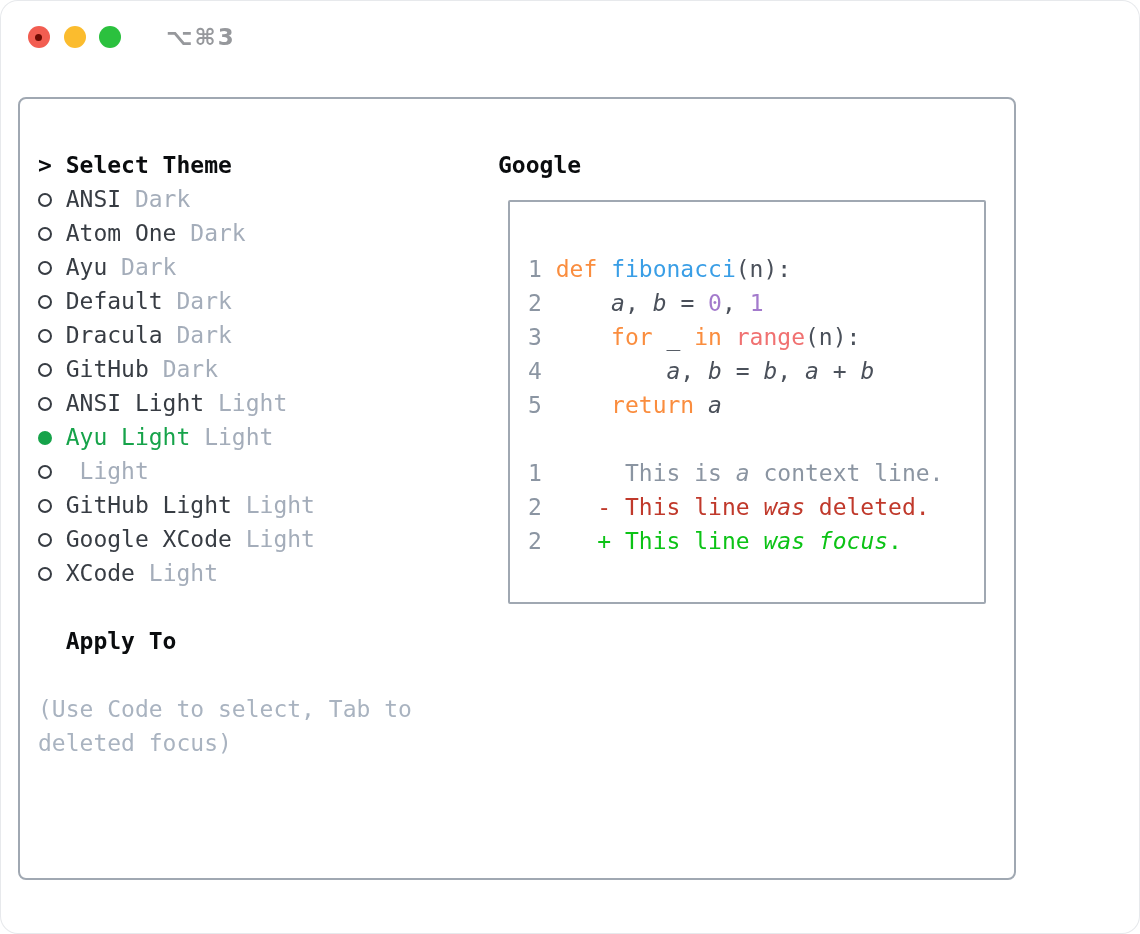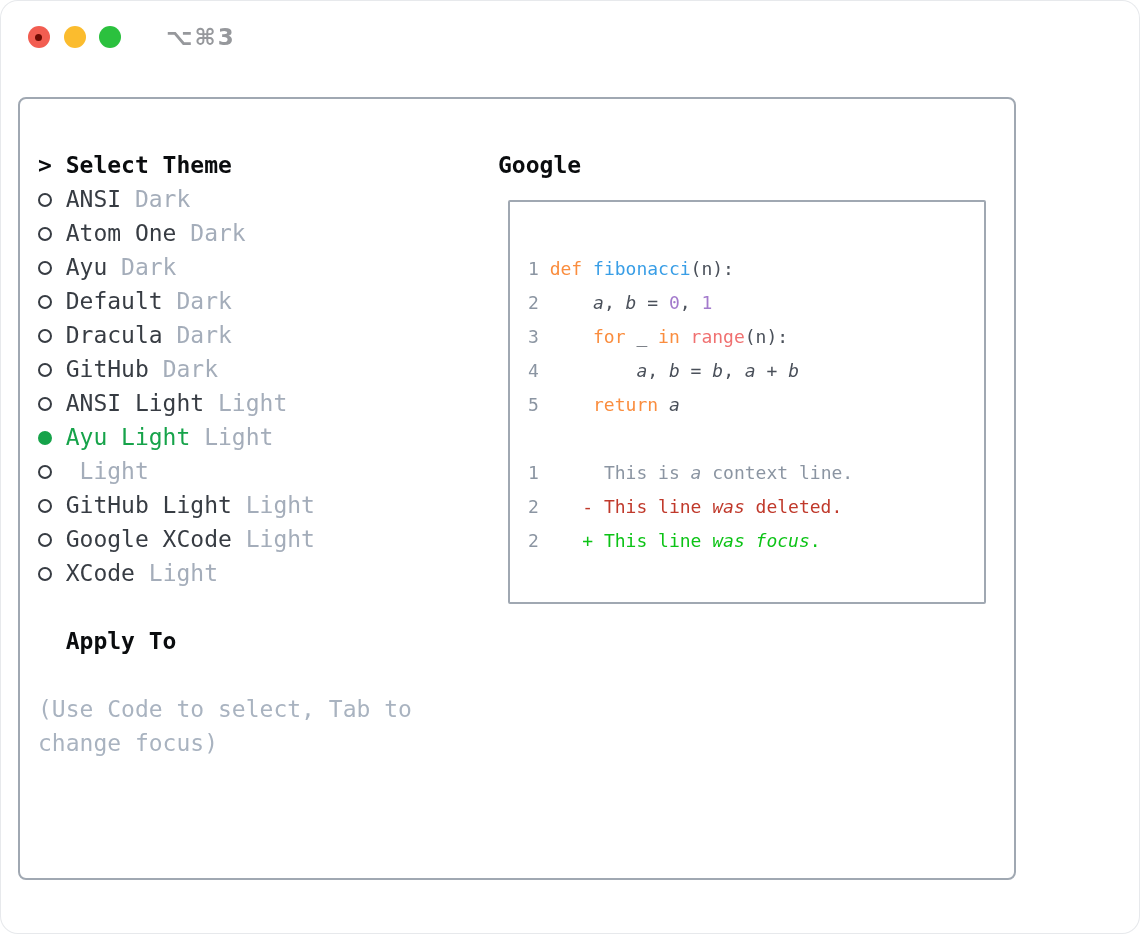--- a/index.html
+++ b/index.html
@@ -31,21 +31,21 @@
   .name.sel{color:var(--green-sel);}
   .tag{color:var(--tag);margin-left:1ch;}
   .hdr{font-weight:bold;color:var(--heading);}
   .spacer{height:34px;}
   .footer-line{color:var(--footer);}
   
   .preview-header{position:absolute;left:498px;top:148px;height:34px;line-height:34px;
                   font-size:23px;font-weight:bold;color:var(--heading);}
   .preview-box{position:absolute;left:508px;top:200px;width:478px;height:404px;
                border:2px solid var(--border);border-radius:2px;box-sizing:border-box;}
-  .preview-code{position:absolute;left:18px;top:50px;font-size:18px;color:var(--code-fg);}
+  .preview-code{position:absolute;left:18px;top:50px;font-size:23px;color:var(--code-fg);}
   .pline{height:34px;line-height:34px;white-space:pre;}
   .lineno{color:var(--code-lineno);}
   .it{font-style:italic;}
   .c-orange{color:var(--code-orange);}
   .c-blue{color:var(--code-blue);}
   .c-coral{color:var(--code-coral);}
   .c-purple{color:var(--code-purple);}
   .c-context{color:var(--diff-context);text-align:right;}
   .c-deleted{color:var(--diff-deleted);}
   .c-added{color:var(--diff-added);}
@@ -82,21 +82,21 @@
         <div class="row"><span class="gutter"><span class="bullet"></span></span><span class="name">GitHub Light</span><span class="tag">Light</span></div>
         <div class="row"><span class="gutter"><span class="bullet"></span></span><span class="name">Google XCode</span><span class="tag">Light</span></div>
         <div class="row"><span class="gutter"><span class="bullet"></span></span><span class="name">XCode</span><span class="tag">Light</span></div>
       </div>
     <div class="spacer"></div>
     <div class="row hdr">
       <span class="gutter"></span><span>Apply To</span>
     </div>
     <div class="spacer"></div>
     <div class="row footer-line">(Use Code to select, Tab to</div>
-    <div class="row footer-line">change focus)</div>
+    <div class="row footer-line">deleted focus)</div>
   </div>
 
   <div class="preview-header">Google</div>
   <div class="preview-box">
     <div class="preview-code" id="preview-code">
         <div class="pline"><span class="lineno">1</span><span class=""> </span><span class="c-orange">def</span><span class=""> </span><span class="c-blue">fibonacci</span><span class="">(n):</span></div>
         <div class="pline"><span class="lineno">2</span><span class="">     </span><span class=" it">a</span><span class="">, </span><span class=" it">b</span><span class=""> = </span><span class="c-purple">0</span><span class="">, </span><span class="c-purple">1</span></div>
         <div class="pline"><span class="lineno">3</span><span class="">     </span><span class="c-orange">for</span><span class=""> _ </span><span class="c-orange">in</span><span class=""> </span><span class="c-coral">range</span><span class="">(n):</span></div>
         <div class="pline"><span class="lineno">4</span><span class="">         </span><span class=" it">a</span><span class="">, </span><span class=" it">b</span><span class=""> = </span><span class=" it">b</span><span class="">, </span><span class=" it">a</span><span class=""> + </span><span class=" it">b</span></div>
         <div class="pline"><span class="lineno">5</span><span class="">     </span><span class="c-orange">return</span><span class=""> </span><span class=" it">a</span></div>

